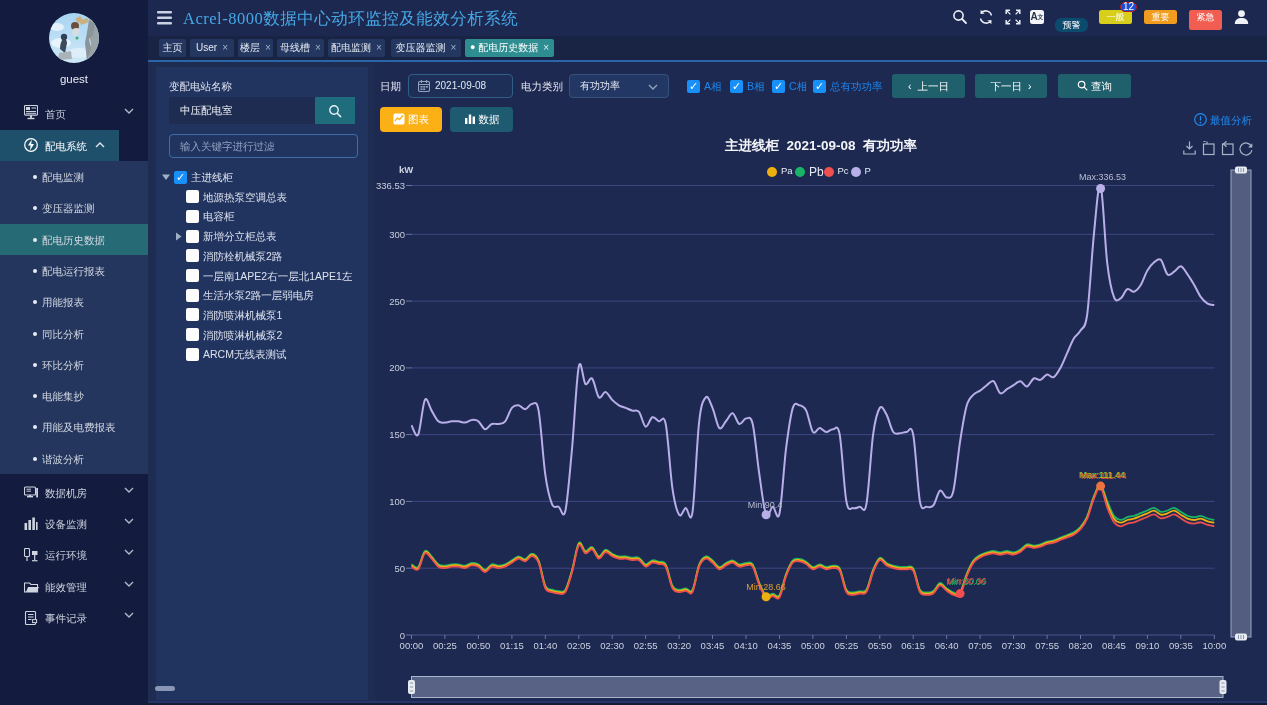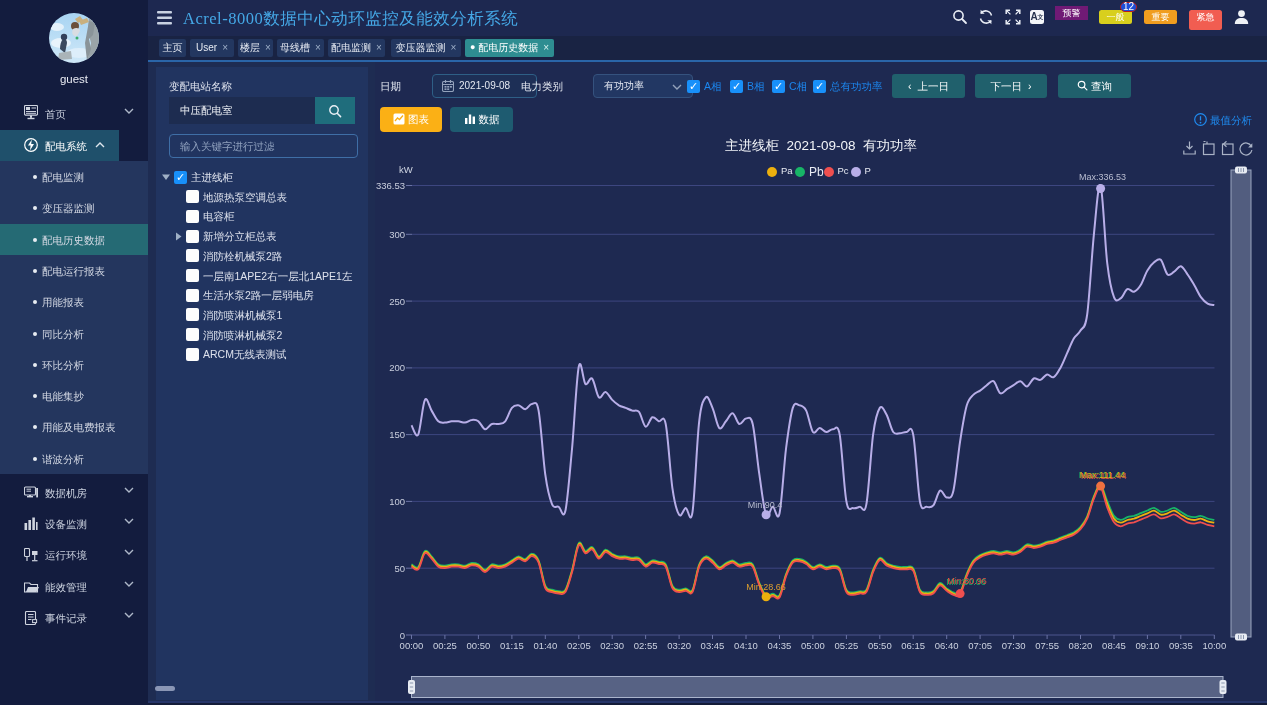--- a/index.html
+++ b/index.html
@@ -19,21 +19,21 @@
 .mrow { position:absolute; left:0; width:148px; height:31px; color:#ccd2df; font-size:10.5px; white-space:nowrap; }
 .mrow .txt { position:absolute; left:45px; top:9px; }
 .mrow .chev { position:absolute; right:14px; top:9px; }
 .sub { position:absolute; left:0; width:148px; color:#d4d9e4; font-size:10.5px; white-space:nowrap; }
 
 #treepanel { position:absolute; left:148px; top:62px; width:227px; height:643px; background:#1e2c52; }
 #treeinner { position:absolute; left:156px; top:67px; width:212px; height:633px; background:#213460; }
 
 #main { position:absolute; left:375px; top:62px; width:892px; height:643px; background:#1e2951; }
 .lbl { color:#e3e7f0; font-size:10.5px; }
-.inp { position:absolute; height:24px; border-radius:4px; background:#1d2f56; border:1px solid #2e5f86; color:#e4e8f1; font-size:10px;margin-left:24px; }
+.inp { position:absolute; height:24px; border-radius:4px; background:#1d2f56; border:1px solid #2e5f86; color:#e4e8f1; font-size:10px; }
 .btn-teal { position:absolute; height:24px; border-radius:3px; background:#20606c; color:#fff; font-size:10.5px; text-align:center; }
 .chk { position:absolute; width:13px; height:13px; background:#1890fa; border-radius:2px; color:#fff; font-size:11px; line-height:13px; text-align:center; }
 .chklbl { position:absolute; color:#1c86ee; font-size:10.5px; }
 </style>
 </head>
 <body>
 
 <div id="header"></div>
 <div id="tabstrip"></div>
 <svg class="abs" style="left:156px;top:10px" width="20" height="16" viewBox="0 0 20 16">
@@ -61,21 +61,21 @@
       <path d="M5 14.8 L1.2 14.8 L1.2 11"></path>
   </g>
   <g stroke="#e8ecf4" stroke-width="1.3">
     <line x1="1.6" y1="1.6" x2="5.4" y2="5.4"></line>
       <line x1="14.4" y1="1.6" x2="10.6" y2="5.4"></line>
     <line x1="14.4" y1="14.4" x2="10.6" y2="10.6"></line>
       <line x1="1.6" y1="14.4" x2="5.4" y2="10.6"></line>
   </g>
 </svg>
 <div class="abs" style="left:1030px;top:10px;width:14px;height:14px;background:#f4f6f9;border-radius:2.5px;color:#27334e;font-size:10px;font-weight:bold;text-align:center;line-height:14px">A<span style="font-size:6px;vertical-align:top">文</span></div>
-<div class="abs" style="left:1055px;top:6px;width:33px;height:14px;background:#701a75;border-radius:0;color:#fff;font-size:9px;text-align:center;line-height:14px">预警</div>
+<div class="abs" style="left:1055px;top:18px;width:33px;height:14px;background:#0c4a6e;border-radius:6px;color:#fff;font-size:9px;text-align:center;line-height:14px">预警</div>
 <div class="abs" style="left:1099px;top:10px;width:33px;height:14px;background:#d8cf1d;border-radius:2.5px;color:#fff;font-size:9px;text-align:center;line-height:14px">一般</div>
 <div class="abs" style="left:1120px;top:2px;width:17px;height:10px;background:#1d4ed8;border:1px solid #b91c1c;border-radius:5px;color:#fff;font-size:10px;text-align:center;line-height:8px">12</div>
 <div class="abs" style="left:1144px;top:10px;width:33px;height:14px;background:#f09d1f;border-radius:2.5px;color:#fff;font-size:9px;text-align:center;line-height:14px">重要</div>
 <div class="abs" style="left:1189px;top:10px;width:33px;height:20px;background:#f15d51;border-radius:2.5px;color:#fff;font-size:9px;text-align:center;line-height:14px">紧急</div>
 <svg class="abs" style="left:1234px;top:9px" width="15" height="16" viewBox="0 0 15 16">
   <circle cx="7.5" cy="4.6" r="3.4" fill="#eef1f6"></circle>
   <path d="M0.8 15 C0.8 10.8 3.6 9 7.5 9 C11.4 9 14.2 10.8 14.2 15 Z" fill="#eef1f6"></path>
 </svg>
 
 <div class="tab" style="left:159px;width:27px">主页</div>
@@ -339,21 +339,21 @@
     <rect x="4.8" y="1.5" width="2.4" height="9.5" fill="#fff"></rect>
     <rect x="8.6" y="3.5" width="2.4" height="7.5" fill="#fff"></rect>
   </svg> 数据</div>
 <div class="abs" style="left:1194px;top:113px;color:#1f8bf0;font-size:10.5px">
   <svg style="vertical-align:-2px" width="13" height="13" viewBox="0 0 13 13">
     <circle cx="6.5" cy="6.5" r="5.8" fill="none" stroke="#1f8bf0" stroke-width="1.2"></circle>
     <line x1="6.5" y1="3.2" x2="6.5" y2="7.5" stroke="#1f8bf0" stroke-width="1.3"></line>
     <circle cx="6.5" cy="9.6" r="0.9" fill="#1f8bf0"></circle>
   </svg> 最值分析</div>
 
-<div class="abs" style="left:375px;top:137px;width:892px;text-align:center;color:#f2f4f8;font-size:13.5px;font-weight:normal">主进线柜&nbsp; 2021-09-08&nbsp; 有功功率</div>
+<div class="abs" style="left:375px;top:137px;width:892px;text-align:center;color:#f2f4f8;font-size:13.5px;font-weight:bold">主进线柜&nbsp; 2021-09-08&nbsp; 有功功率</div>
 
 <svg class="abs" style="left:1183px;top:140.5px" width="70" height="15" viewBox="0 0 70 15">
   <g stroke="#aab3c6" stroke-width="1.2" fill="none">
     <path d="M6.5 0.5 L6.5 7.5 M3.5 5 L6.5 8 L9.5 5"></path>
     <path d="M0.8 9.5 L0.8 13 L12.2 13 L12.2 9.5"></path>
     <rect x="20.5" y="3" width="10.5" height="10.5"></rect>
     <path d="M24 0.5 L24 3 M20.5 0.5 L22.5 0.5"></path>
     <rect x="39.5" y="3" width="10.5" height="10.5"></rect>
     <path d="M43.5 0.3 L40.5 3 L43.5 5.7"></path>
     <path d="M68.3 5.2 A6 6 0 1 0 68.9 9"></path>
@@ -362,21 +362,21 @@
 </svg>
 
 <div class="abs" style="left:767px;top:166.5px;width:10px;height:10px;border-radius:50%;background:#edb00e"></div>
 <div class="abs" style="left:781px;top:165px;color:#e8ebf3;font-size:9.5px">Pa</div>
 <div class="abs" style="left:795px;top:166.5px;width:10px;height:10px;border-radius:50%;background:#18b567"></div>
 <div class="abs" style="left:809px;top:165px;color:#e8ebf3;font-size:12px">Pb</div>
 <div class="abs" style="left:823.5px;top:166.5px;width:10px;height:10px;border-radius:50%;background:#ef4f4f"></div>
 <div class="abs" style="left:837.5px;top:165px;color:#e8ebf3;font-size:9.5px">Pc</div>
 <div class="abs" style="left:850.5px;top:166.5px;width:10px;height:10px;border-radius:50%;background:#b8aee8"></div>
 <div class="abs" style="left:864.5px;top:165px;color:#e8ebf3;font-size:9.5px">P</div>
-<div class="abs" style="left:399px;top:164px;color:#cfd5e2;font-size:9.5px;font-weight:normal">kW</div>
+<div class="abs" style="left:399px;top:164px;color:#cfd5e2;font-size:9.5px;font-weight:bold">kW</div>
 
 <svg class="abs" style="left:360px;top:155px" width="907" height="550" viewBox="360 155 907 550" font-family="Liberation Sans, sans-serif">
 <line x1="412" y1="185.5" x2="1214.5" y2="185.5" stroke="#3d4680" stroke-width="1"></line>
 <line x1="412" y1="234.3" x2="1214.5" y2="234.3" stroke="#3d4680" stroke-width="1"></line>
 <line x1="412" y1="301.1" x2="1214.5" y2="301.1" stroke="#3d4680" stroke-width="1"></line>
 <line x1="412" y1="367.9" x2="1214.5" y2="367.9" stroke="#3d4680" stroke-width="1"></line>
 <line x1="412" y1="434.6" x2="1214.5" y2="434.6" stroke="#3d4680" stroke-width="1"></line>
 <line x1="412" y1="501.4" x2="1214.5" y2="501.4" stroke="#3d4680" stroke-width="1"></line>
 <line x1="412" y1="568.2" x2="1214.5" y2="568.2" stroke="#3d4680" stroke-width="1"></line>
 <line x1="412" y1="635" x2="1214.5" y2="635" stroke="#4d578f" stroke-width="1"></line>

